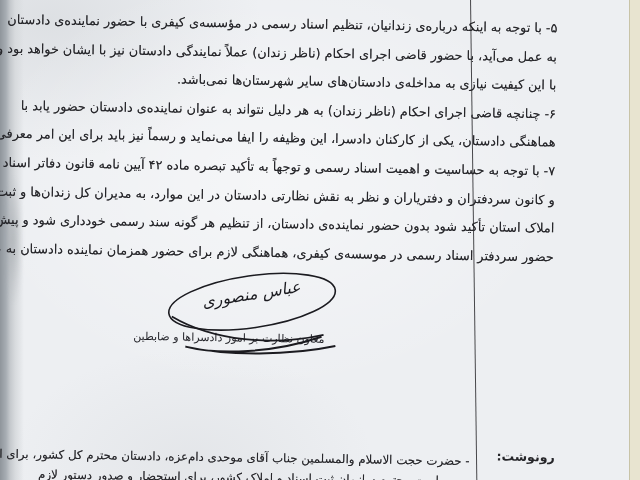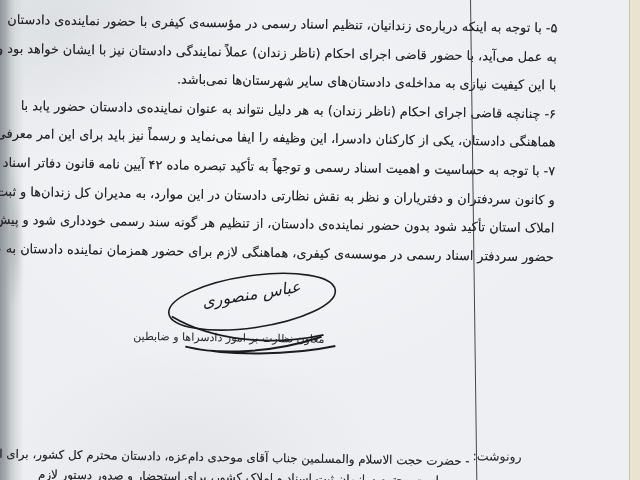--- a/index.html
+++ b/index.html
@@ -51,22 +51,22 @@
     font-family:"DejaVu Sans", sans-serif; font-style:italic; font-size:16px;
     fill:#1b1b20;
   }
   .sig-title{
     position:absolute; left:6px; top:72px; width:195px;
     direction:rtl; text-align:right; white-space:nowrap;
     font-size:11px; color:#222228; letter-spacing:.2px;
   }
 
   .cc-label{
-    position:absolute; left:476px; top:441px;
-    direction:rtl; font-weight:normal; font-size:12.5px; white-space:nowrap;
+    position:absolute; left:500px; top:441px;
+    direction:rtl; font-weight:bold; font-size:12.5px; white-space:nowrap;
   }
   .cc-line{ position:absolute; direction:rtl; text-align:right; white-space:nowrap;
     font-size:11.8px; line-height:17px; text-shadow:0 0 .5px rgba(38,38,42,.5); }
   .cc-1{ right:167px; top:446px; }
   .cc-2{ right:180px; top:466px; }
 </style>
 </head>
 <body>
 
 <div class="scan">

